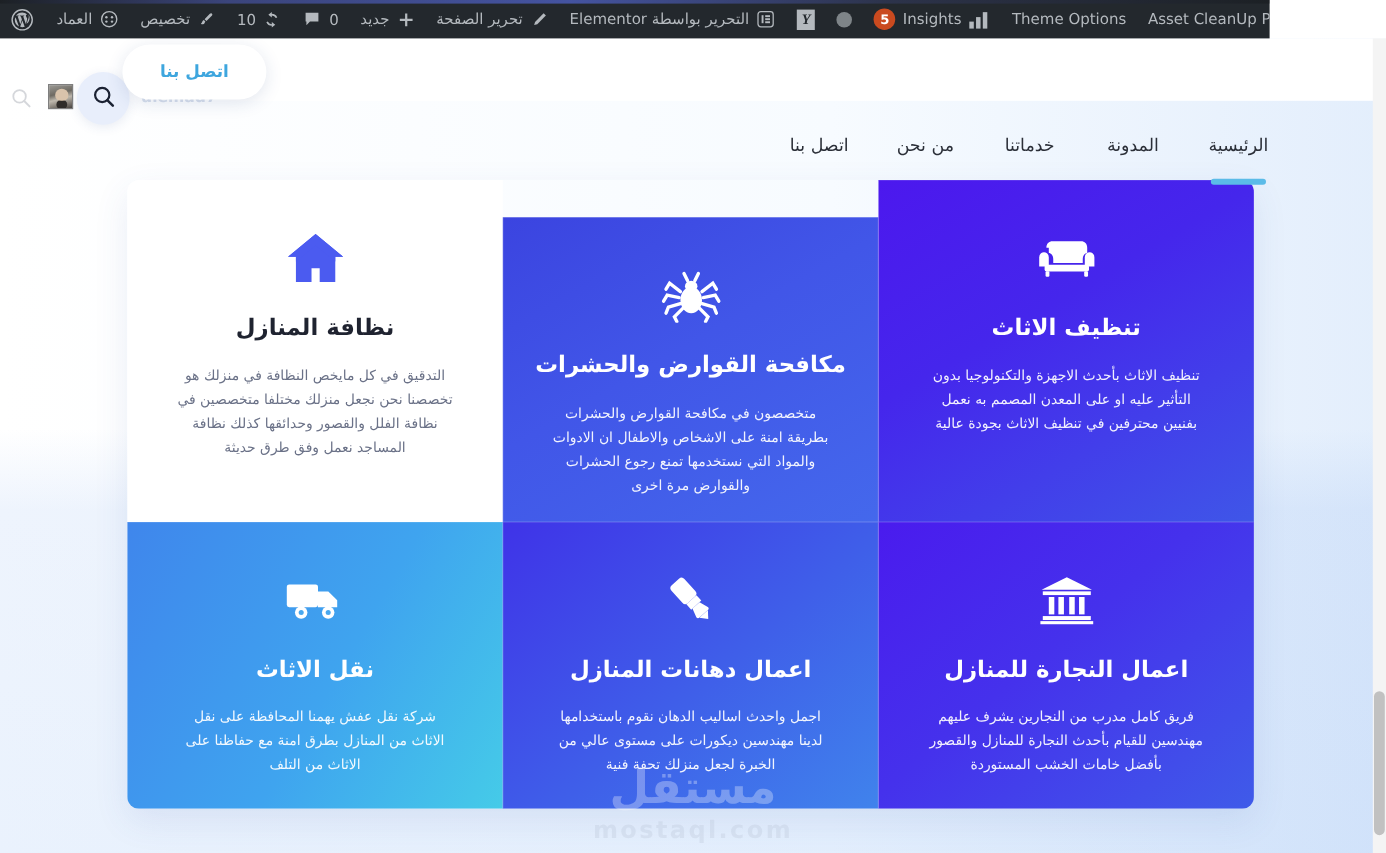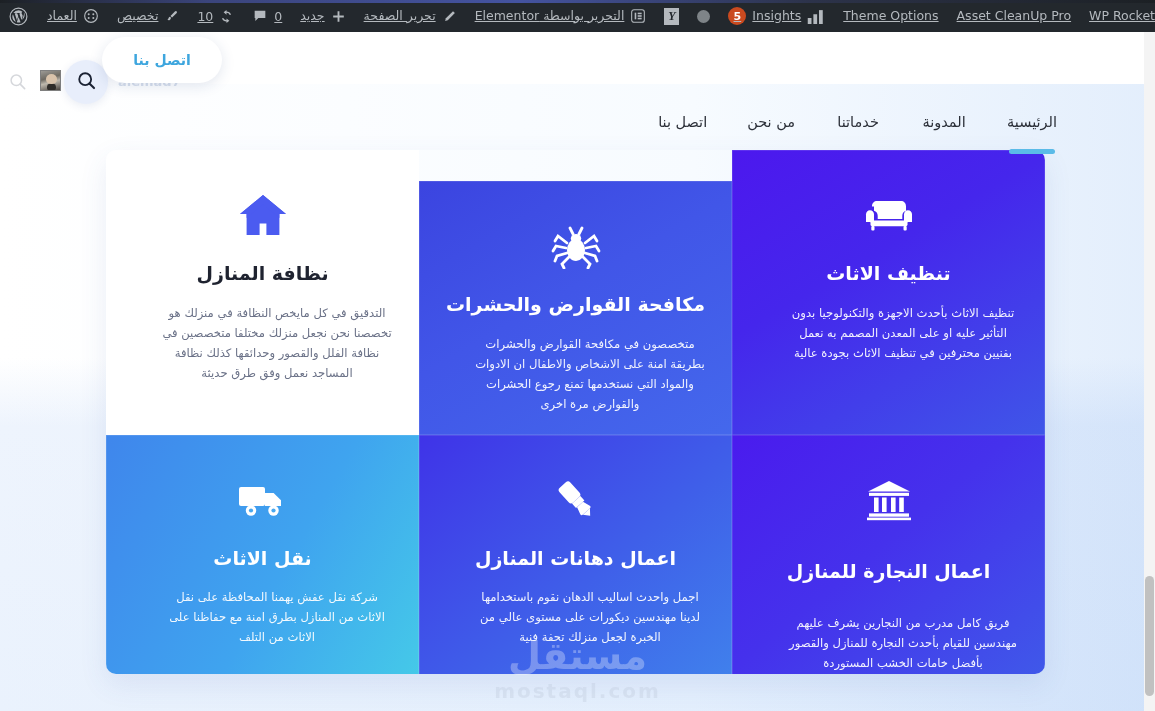--- a/index.html
+++ b/index.html
@@ -13,33 +13,32 @@
   body {
     font-family: "DejaVu Sans", "Liberation Sans", sans-serif;
     background: #ffffff;
     position: relative;
   }
 
   
   #wp-admin-bar {
     position: absolute;
     top: 0; left: 0;
-    width: 1155px;
+    width: 1058px;
     height: 32px;
     background: #23282d;
     display: flex;
     flex-direction: row-reverse;
     align-items: center;
     justify-content: flex-start;
     color: #b4b9be;
     font-size: 12.5px;
     z-index: 50;
     direction: rtl;
     overflow: hidden;
-    text-decoration: underline;
   }
   #wp-admin-bar::before {
     content: "";
     position: absolute;
     top: 0; left: 0; right: 0;
     height: 3px;
     background: linear-gradient(to right, #1b1f23 0%, #3f4a8a 18%, #4a5bb5 45%, #2e3550 70%, #1b1f23 100%);
     opacity: .85;
   }
   .ab-item {
@@ -242,20 +241,21 @@
     width: 100%; height: 100%;
     display: grid;
     grid-template-columns: repeat(3, 1fr);
     grid-template-rows: repeat(2, 1fr);
   }
   .card {
     position: relative;
     padding: 30px 26px 20px 26px;
     display: flex;
     flex-direction: column;
+    align-items: center;
     text-align: center;
     box-shadow: inset 0 0 0 .5px rgba(255,255,255,.22);
   }
   .card .icon-slot {
     height: 54px;
     display: flex;
     align-items: center;
     justify-content: center;
     margin-top: 8px;
   }
@@ -580,21 +580,21 @@
               <rect x="17.6" y="22" width="11.3" height="6" fill="#fff"></rect>
               <path d="M19 28h8l2.4 7.5c.3 1-.4 2-1.4 2h-10c-1 0-1.7-1-1.4-2L19 28z" fill="#fff"></path>
               <path d="M18.2 37.5h9.6L23 43.2l-4.8-5.7z" fill="#fff"></path>
             </g>
           </svg>
         </div>
         <div class="card-title">اعمال دهانات المنازل</div>
         <div class="card-desc">اجمل واحدث اساليب الدهان نقوم باستخدامها لدينا مهندسين ديكورات على مستوى عالي من الخبرة لجعل منزلك تحفة فنية</div>
       </div>
 
-      <div class="card c-r1c2 r1" style="grid-column:1;grid-row:2;gap:13px;">
+      <div class="card c-r1c2 r1" style="grid-column:1;grid-row:2;">
         <div class="icon-slot">
           <svg width="46" height="42" viewBox="0 0 46 42">
             <path d="M23 2 2 12.5h42L23 2z" fill="#fff"></path>
             <rect x="3" y="13.8" width="40" height="3.1" fill="#fff"></rect>
             <rect x="8" y="18.5" width="4.6" height="14.5" fill="#fff"></rect>
             <rect x="16" y="18.5" width="4.6" height="14.5" fill="#fff"></rect>
             <rect x="25" y="18.5" width="4.6" height="14.5" fill="#fff"></rect>
             <rect x="33.2" y="18.5" width="4.6" height="14.5" fill="#fff"></rect>
             <rect x="3" y="34.4" width="40" height="3.3" fill="#fff"></rect>
             <rect x="1" y="38.6" width="44" height="2.6" fill="#fff"></rect>

